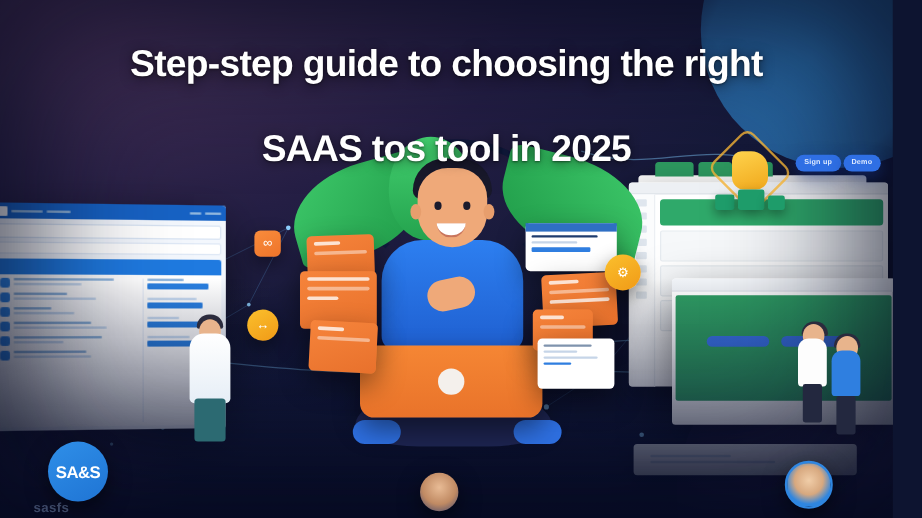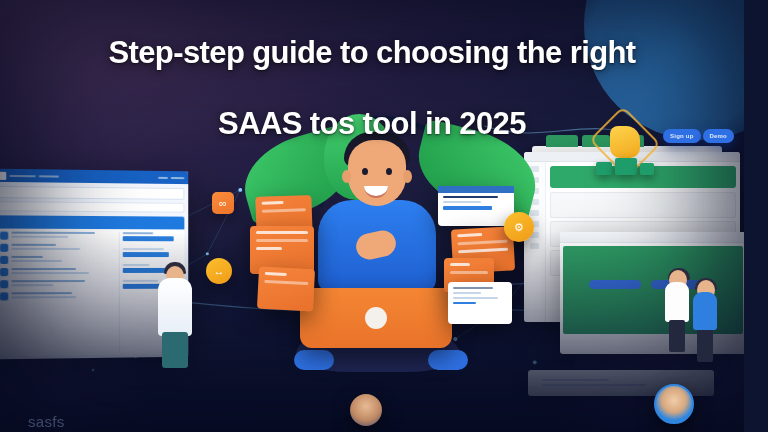--- a/index.html
+++ b/index.html
@@ -149,21 +149,21 @@
 
   
   .saas-badge{position:absolute;left:40px;bottom:14px;width:50px;height:50px;border-radius:50%;
     background:linear-gradient(150deg,#2f8fe8,#1f74d4);display:flex;align-items:center;justify-content:center;
     color:#fff;font-weight:bold;font-size:14px;letter-spacing:-.5px;box-shadow:0 6px 18px rgba(0,0,0,.5);z-index:36;}
   .avatar{position:absolute;border-radius:50%;overflow:hidden;z-index:36;
     box-shadow:0 6px 18px rgba(0,0,0,.5);}
   .av-c{left:350px;bottom:6px;width:32px;height:32px;background:radial-gradient(circle at 50% 38%,#e8bb95 0%,#c08a63 55%,#3b4470 100%);}
   .av-r{left:654px;bottom:8px;width:40px;height:40px;background:radial-gradient(circle at 50% 40%,#f0cda8 0%,#d7a87f 42%,#2f86e0 70%,#2f86e0 100%);
     border:2px solid #2f86e0;}
-  .watermark{position:absolute;left:28px;bottom:2px;font-size:15px;font-weight:normal;color:#9fb9e6;opacity:.35;
+  .watermark{position:absolute;left:28px;bottom:2px;font-size:11px;font-weight:bold;color:#9fb9e6;opacity:.35;
     letter-spacing:.3px;z-index:36;}
 </style>
 </head>
 <body>
 
 <div class="stage">
 
   <div class="bg-glow-tr"></div>
   <div class="bg-glow-br"></div>
   <div class="bg-glow-bl"></div>
@@ -418,18 +418,21 @@
     <div class="eye" style="left:100px"></div>
     <div class="smile"></div>
     <div class="hand"></div>
     <div class="laptop">
       <div class="laptop-dot"></div>
     </div>
   </div>
 
   <div class="bg-haze"></div>
 
+  <div class="saas-badge">
+    <span>SA&amp;S</span>
+  </div>
   <div class="avatar av-c"></div>
   <div class="avatar av-r"></div>
   <div class="watermark">sasfs</div>
 
   <div class="vignette"></div>
 </div>
 
 </body></html>

